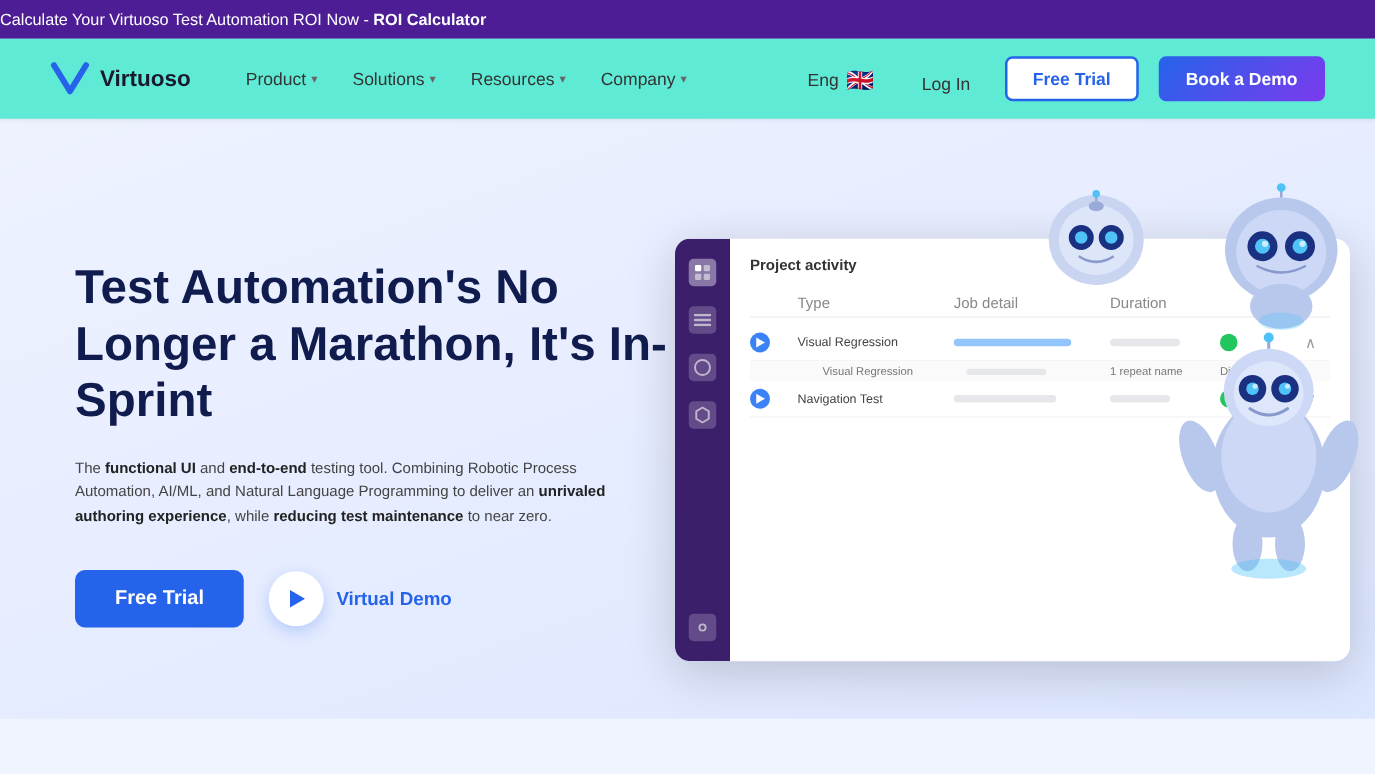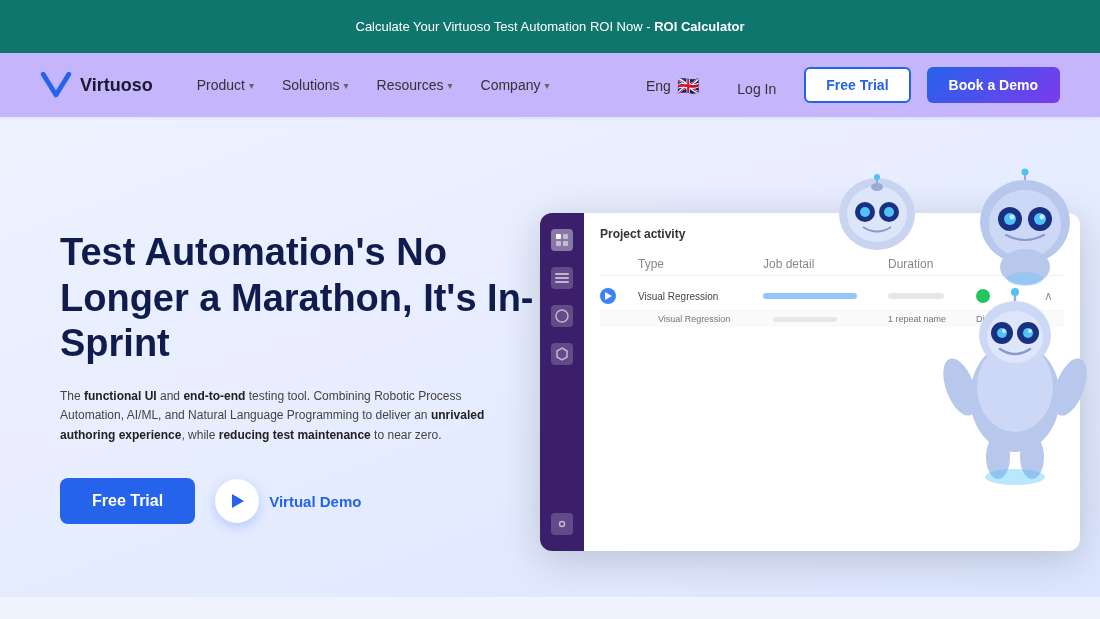--- a/index.html
+++ b/index.html
@@ -1,30 +1,29 @@
 <!DOCTYPE html>
 <html><head>
   <meta charset="utf-8">
   <style>
     * { margin: 0; padding: 0; box-sizing: border-box; }
     body { font-family: -apple-system, BlinkMacSystemFont, 'Segoe UI', sans-serif; width: 1100px; height: 619px; overflow: hidden; background: #f0f4ff; }
 
     
     .top-banner {
-      background: #0f766e;
+      background: #4c1d95;
       color: white;
-      text-align: center;
-      padding: 19px 0;
+      padding: 8px 0;
       font-size: 13px;
     }
     .top-banner a { color: white; font-weight: 700; text-decoration: none; }
 
     
     .navbar {
-      background: #c4b5fd;
+      background: #5eead4;
       display: flex;
       align-items: center;
       padding: 0 40px;
       height: 64px;
       box-shadow: 0 1px 4px rgba(0,0,0,0.08);
       position: relative;
       z-index: 10;
     }
     .logo-area {
       display: flex;
@@ -424,20 +423,30 @@
           <div></div>
           <div>Visual Regression</div>
           <div class="bar-placeholder" style="width:60%; height:5px;"></div>
           <div>1 repeat name</div>
           <div>Digital journey</div>
           <div></div>
         </div>
 
 
 
+        <div class="mockup-row">
+          <div class="row-play">
+              <div class="row-play-tri"></div>
+            </div>
+          <div class="row-label">Navigation Test</div>
+          <div class="bar-placeholder" style="width:70%"></div>
+          <div class="bar-placeholder" style="width:60%"></div>
+          <div class="status-dot"></div>
+          <div class="expand-icon">∨</div>
+        </div>
       </div>
     </div>
 
     <div class="robot-container">
 
       <svg style="position:absolute; top:5px; right:180px; width:85px; height:95px;" viewBox="0 0 85 95">
         <ellipse cx="42" cy="42" rx="38" ry="36" fill="#c8d4f0"></ellipse>
         <ellipse cx="42" cy="42" rx="30" ry="28" fill="#dde5f8"></ellipse>
         <circle cx="30" cy="40" r="10" fill="#1a3080"></circle>
         <circle cx="54" cy="40" r="10" fill="#1a3080"></circle>

